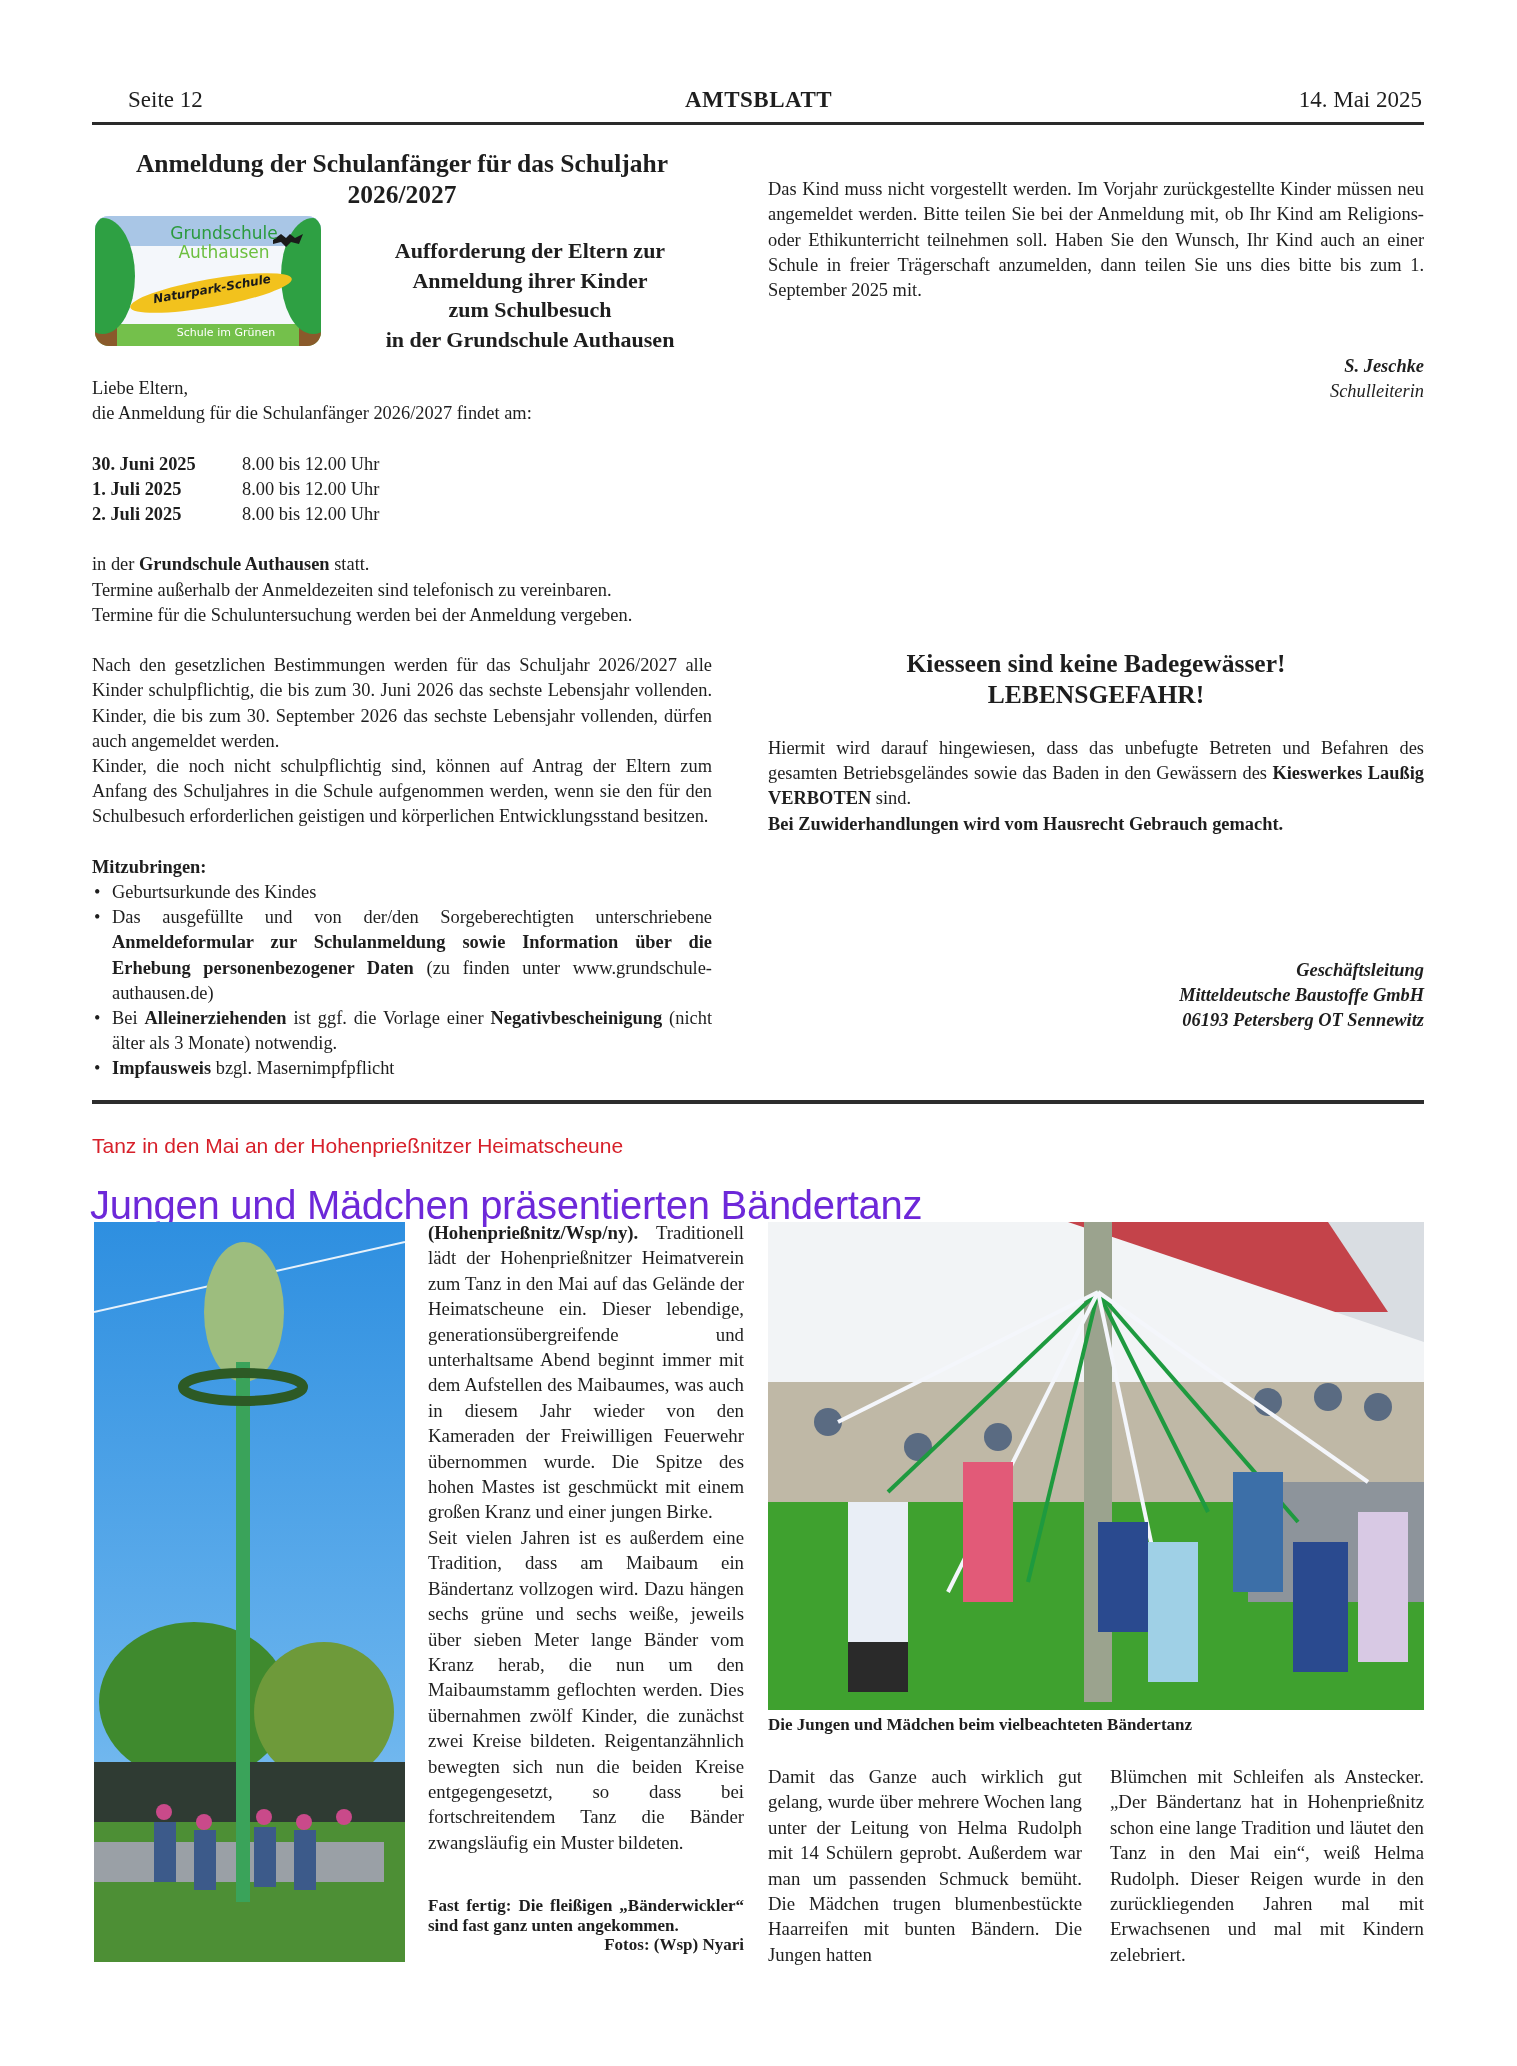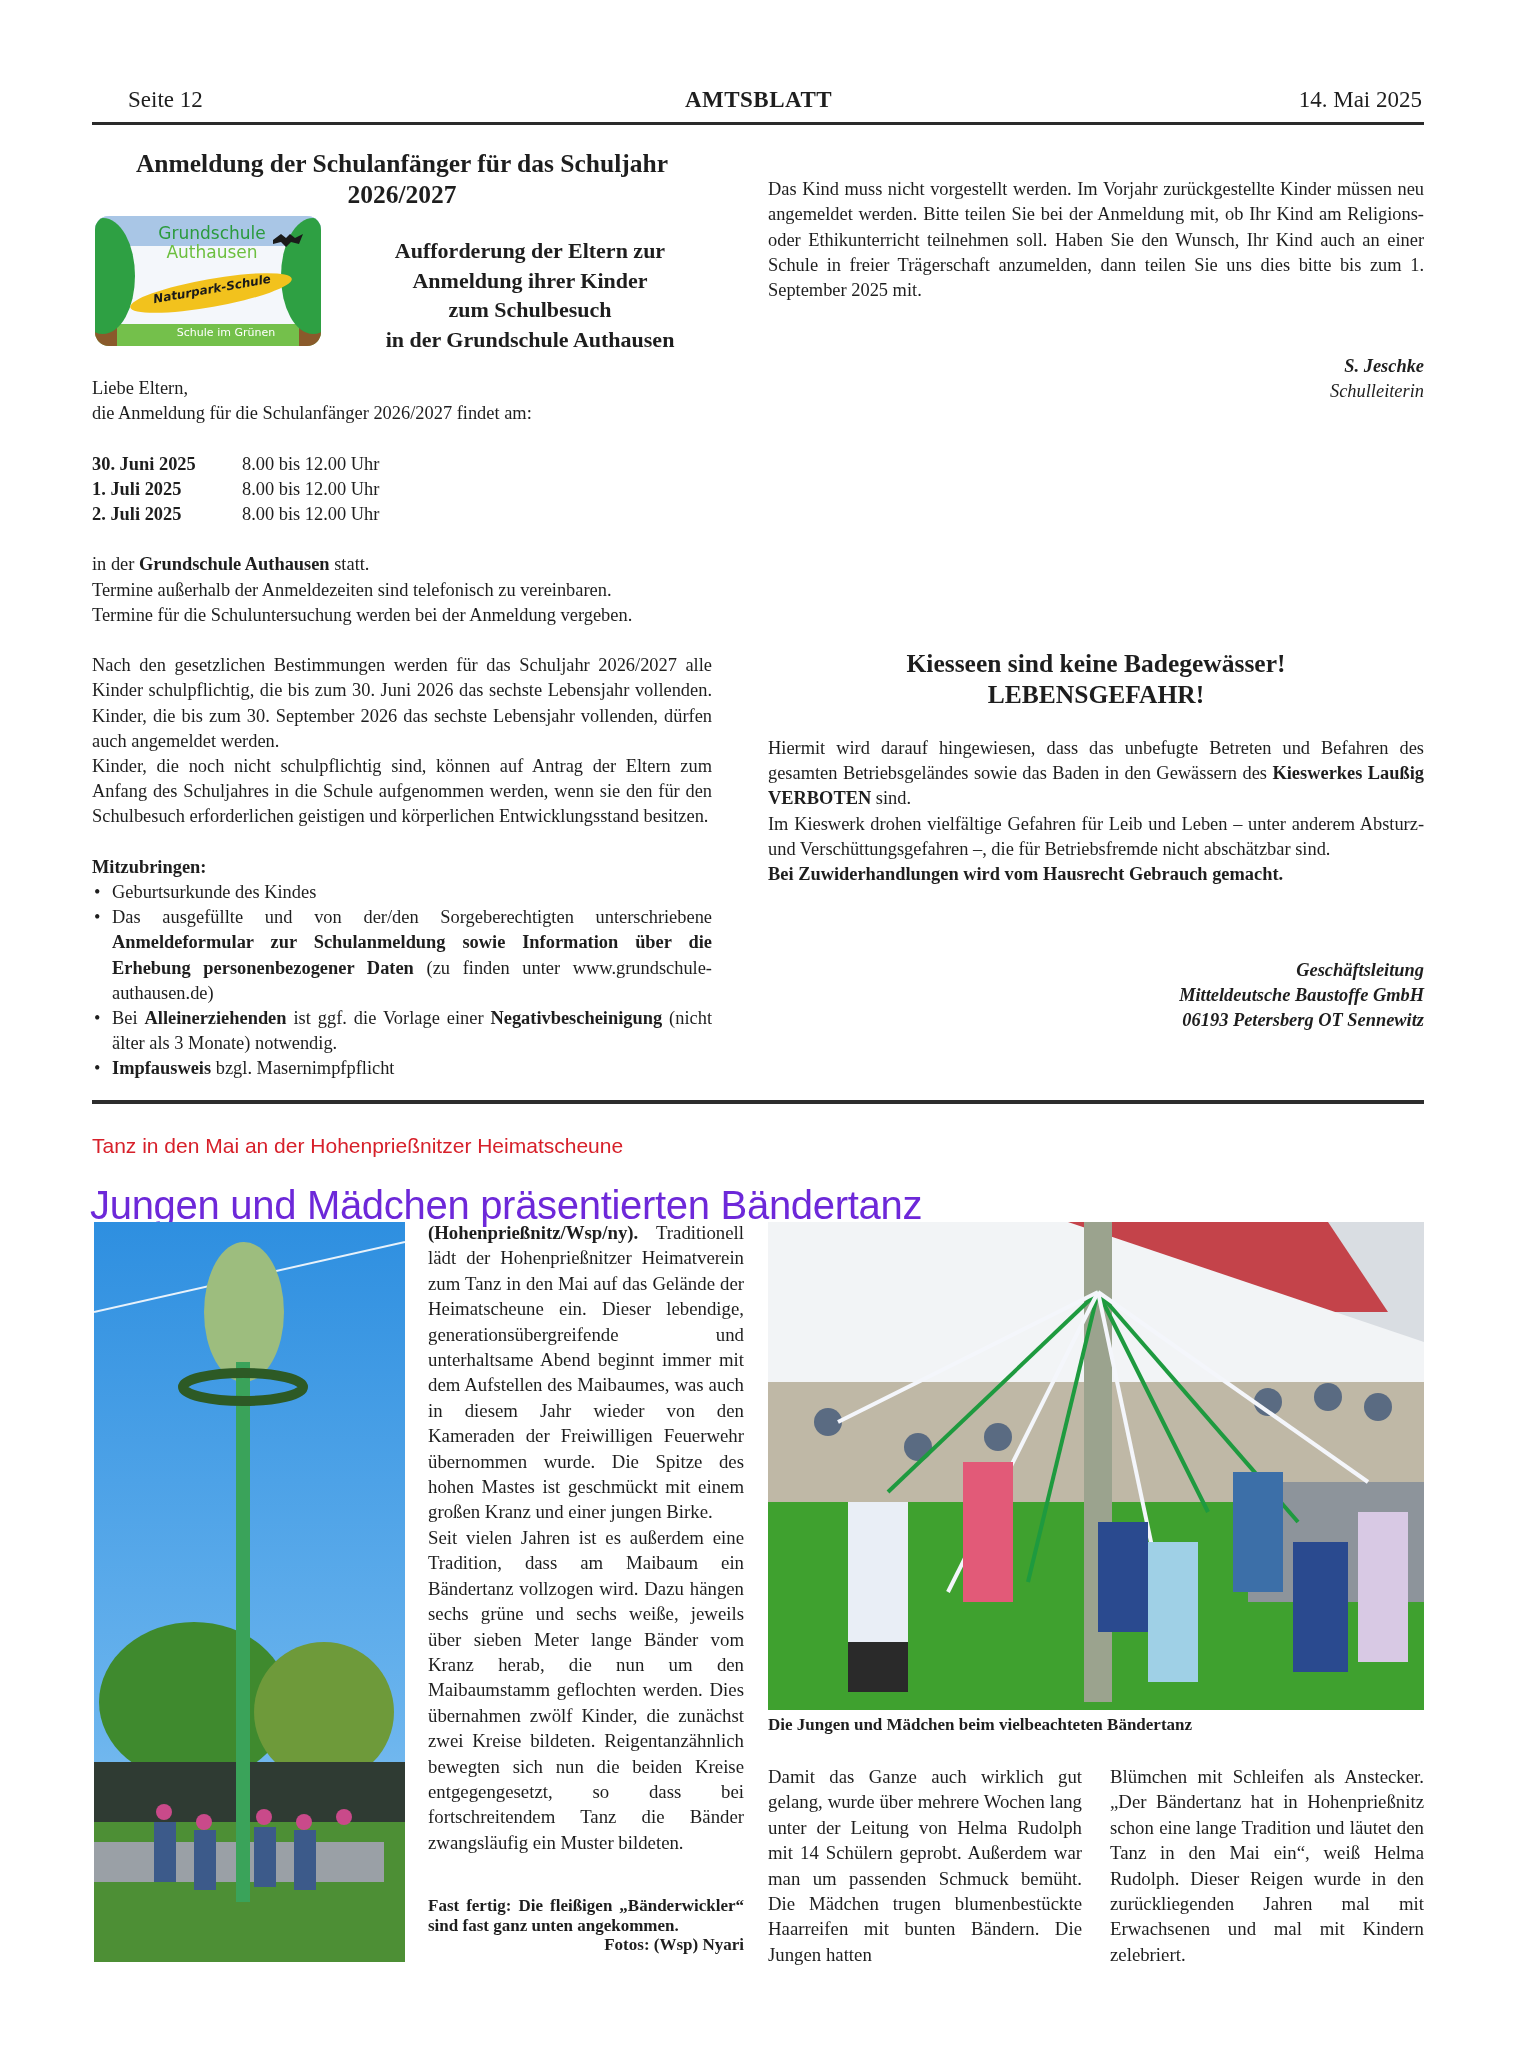--- a/index.html
+++ b/index.html
@@ -68,21 +68,21 @@
     <rect x="0" y="108" width="226" height="22" fill="#74c04b"></rect>
     <rect x="0" y="104" width="22" height="26" fill="#8a5a2b"></rect>
     <rect x="204" y="104" width="22" height="26" fill="#8a5a2b"></rect>
     <ellipse cx="8" cy="60" rx="32" ry="58" fill="#2ea043"></ellipse>
     <ellipse cx="218" cy="60" rx="32" ry="58" fill="#2ea043"></ellipse>
     <ellipse cx="116" cy="77" rx="82" ry="14" fill="#f2c21d" transform="rotate(-10 116 77)"></ellipse>
     <g>
       <path d="M178 24 l8 -6 l5 4 l4 -4 l5 4 l8 -4 l-4 10 l-8 -2 l-5 5 l-5 -5 l-8 2 z" fill="#1a1a1a"></path>
     </g>
   </svg>
-  <div class="abs" style="left:4px;top:8px;width:226px;text-align:center;font-family:'DejaVu Sans',sans-serif;font-size:17px;line-height:19px;color:#2a9a3c;">
+  <div class="abs" style="left:16px;top:8px;width:226px;text-align:center;font-family:'DejaVu Sans',sans-serif;font-size:17px;line-height:19px;color:#2a9a3c;">
     <div>Grundschule</div>
     <div style="color:#6cbf3f">Authausen</div>
   </div>
   <div class="abs" style="left:52px;top:66px;width:130px;text-align:center;font-family:'DejaVu Sans',sans-serif;font-style:italic;font-weight:bold;font-size:12px;color:#1a1a1a;transform:rotate(-10deg);">Naturpark-Schule</div>
   <div class="abs" style="left:0;top:110px;width:262px;text-align:center;font-family:'DejaVu Sans',sans-serif;font-size:11px;color:#ffffff;">Schule im Grünen</div>
 </div>
 
 <div class="abs" id="art1-subtitle">
   <div>Aufforderung der Eltern zur</div>
   <div>Anmeldung ihrer Kinder</div>
@@ -133,21 +133,20 @@
   <p class="sig"><b>S. Jeschke</b></p>
   <p class="sig">Schulleiterin</p>
 </div>
 
 <div class="abs" id="art2-title">
   <div>Kiesseen sind keine Badegewässer!</div>
   <div>LEBENSGEFAHR!</div>
 </div>
 <div class="abs body-text" id="art2-body">
   <p><span>Hiermit wird darauf hingewiesen, dass das unbefugte Betreten und Befahren des gesamten Betriebsgeländes sowie das Baden in den Gewässern des </span><b>Kieswerkes Laußig VERBOTEN</b><span> sind.</span></p>
-  <p>Im Kieswerk drohen vielfältige Gefahren für Leib und Leben – unter anderem Absturz- und Verschüttungsgefahren –, die für Betriebsfremde nicht abschätzbar sind.</p>
   <p><b>Bei Zuwiderhandlungen wird vom Hausrecht Gebrauch gemacht.</b></p>
 </div>
 <div class="abs" id="art2-sig">
   <div>Geschäftsleitung</div>
   <div>Mitteldeutsche Baustoffe GmbH</div>
   <div>06193 Petersberg OT Sennewitz</div>
 </div>
 
 <div class="abs rule-heavy"></div>
 

